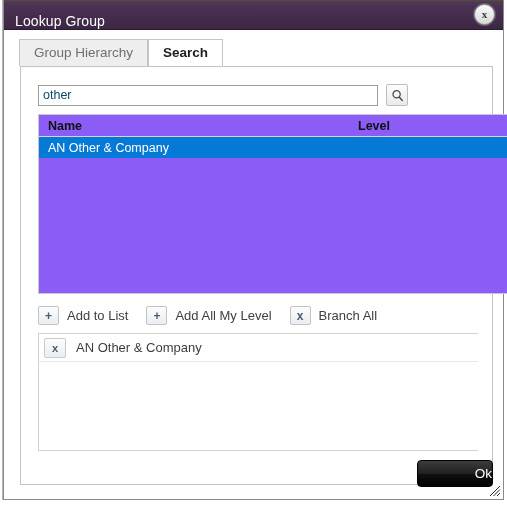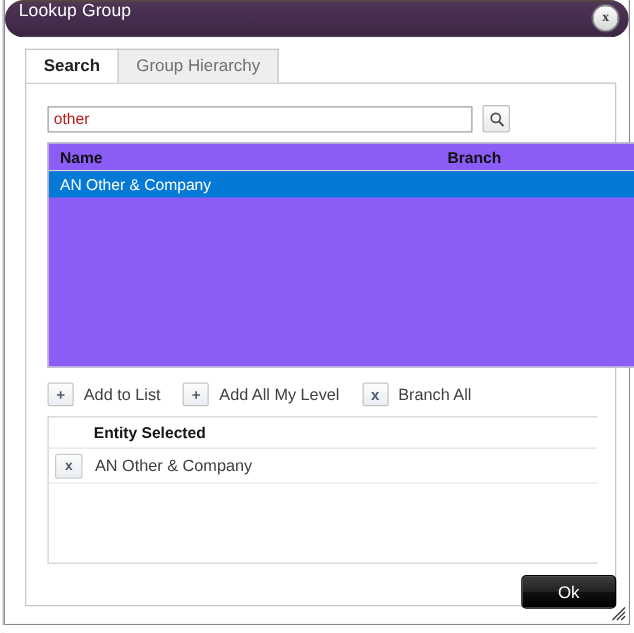--- a/index.html
+++ b/index.html
@@ -57,23 +57,22 @@
   }
 
   
   .titlebar {
     position: relative;
     height: 30px;
     flex: 0 0 30px;
     background: linear-gradient(to bottom, #5a4a3e 0px, #4e3a52 2px, #4b3153 6px, #3d2644 100%);
     border-bottom: 1px solid #2b1a30;
     display: flex;
-    align-items: flex-start;
-    box-sizing: border-box;
-    border-radius: 15px;
+    align-items: flex-end;
+    box-sizing: border-box;
   }
   .title-text {
     color: #ffffff;
     font-size: 14px;
     padding-left: 11px;
     letter-spacing: 0.1px;
     user-select: none;
   }
   .close-btn {
     position: absolute;
@@ -161,21 +160,21 @@
     display: flex;
     align-items: center;
   }
   .search-input {
     width: 340px;
     height: 21px;
     border: 1px solid #9d9d9d;
     background: #ffffff;
     font-family: "Liberation Sans", sans-serif;
     font-size: 12.5px;
-    color: #b91c1c;
+    color: #0c4a6e;
     padding: 0 4px;
     box-sizing: border-box;
     outline: none;
   }
   .search-btn {
     width: 22px;
     height: 22px;
     margin-left: 8px;
     border: 1px solid #bdbdbd;
     border-radius: 2px;
@@ -335,20 +334,21 @@
     height: 27px;
     border: 1px solid #000000;
     border-radius: 4px;
     background: linear-gradient(to bottom, #3c3c3c 0%, #212121 50%, #111111 51%, #000000 100%);
     color: #ffffff;
     font-size: 13.5px;
     font-family: "Liberation Sans", sans-serif;
     cursor: pointer;
     box-sizing: border-box;
     padding: 0;
+    text-align: right;
   }
   .resize-grip {
     position: absolute;
     right: 2px;
     bottom: 2px;
     width: 13px;
     height: 13px;
     cursor: nwse-resize;
   }
 </style>
@@ -364,44 +364,44 @@
   <div class="titlebar">
     <div class="title-text">Lookup Group</div>
     <div class="close-btn">
       <span>x</span>
     </div>
   </div>
 
   <div class="dialog-body">
 
     <div class="tabstrip">
+      <div class="tab inactive">
+        <span>Group Hierarchy</span>
+      </div>
       <div class="tab active">
         <span>Search</span>
-      </div>
-      <div class="tab inactive">
-        <span>Group Hierarchy</span>
       </div>
     </div>
 
     <div class="tabpanel">
 
       <div class="search-row">
         <input class="search-input" type="text" value="other" style="">
         <div class="search-btn">
           <svg width="13" height="13" viewBox="0 0 13 13">
             <circle cx="5.6" cy="5.3" r="3.6" fill="none" stroke="#4b4b4b" stroke-width="1.3"></circle>
             <line x1="8.4" y1="8.3" x2="11.3" y2="11.4" stroke="#4b4b4b" stroke-width="1.5" stroke-linecap="round"></line>
           </svg>
         </div>
       </div>
 
       <div class="results">
         <div class="grid-head">
           <div class="col col-name">Name</div>
-          <div class="col col-level">Branch</div>
+          <div class="col col-level">Level</div>
         </div>
         <div class="grid-row selected">
           <div class="col col-name">AN Other &amp; Company</div>
         </div>
       </div>
 
       <div class="actions">
 
         <div class="action-btn">
           <div class="action-icon">+</div>
@@ -414,23 +414,20 @@
         </div>
 
         <div class="action-btn">
           <div class="action-icon">x</div>
           <div class="action-label">Branch All</div>
         </div>
 
       </div>
 
       <div class="entity-panel">
-        <div class="entity-head">
-          <div class="entity-head-label">Entity Selected</div>
-        </div>
         <div class="entity-row">
           <div class="entity-x">x</div>
           <div class="entity-name">AN Other &amp; Company</div>
         </div>
       </div>
 
     </div>
 
     <div class="footer">
       <button class="ok-btn">Ok</button>

